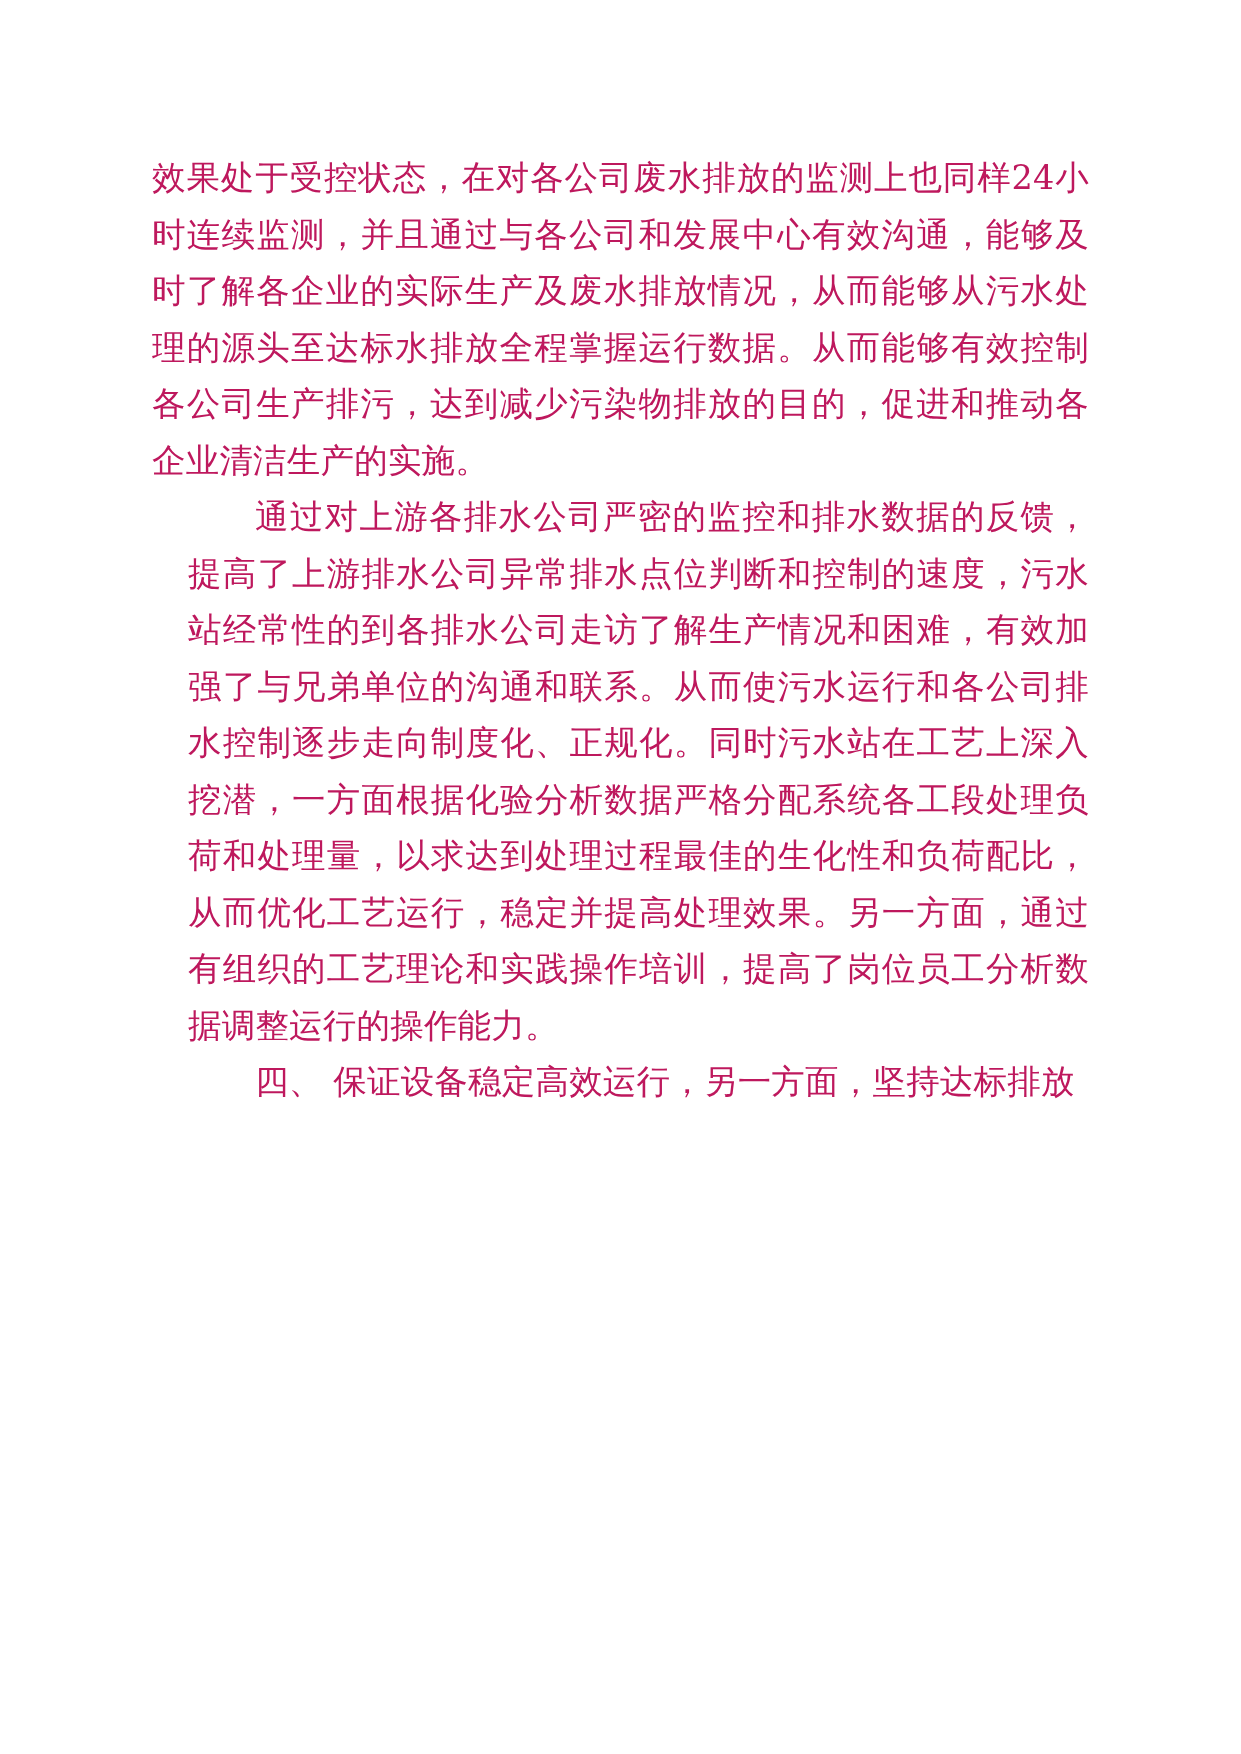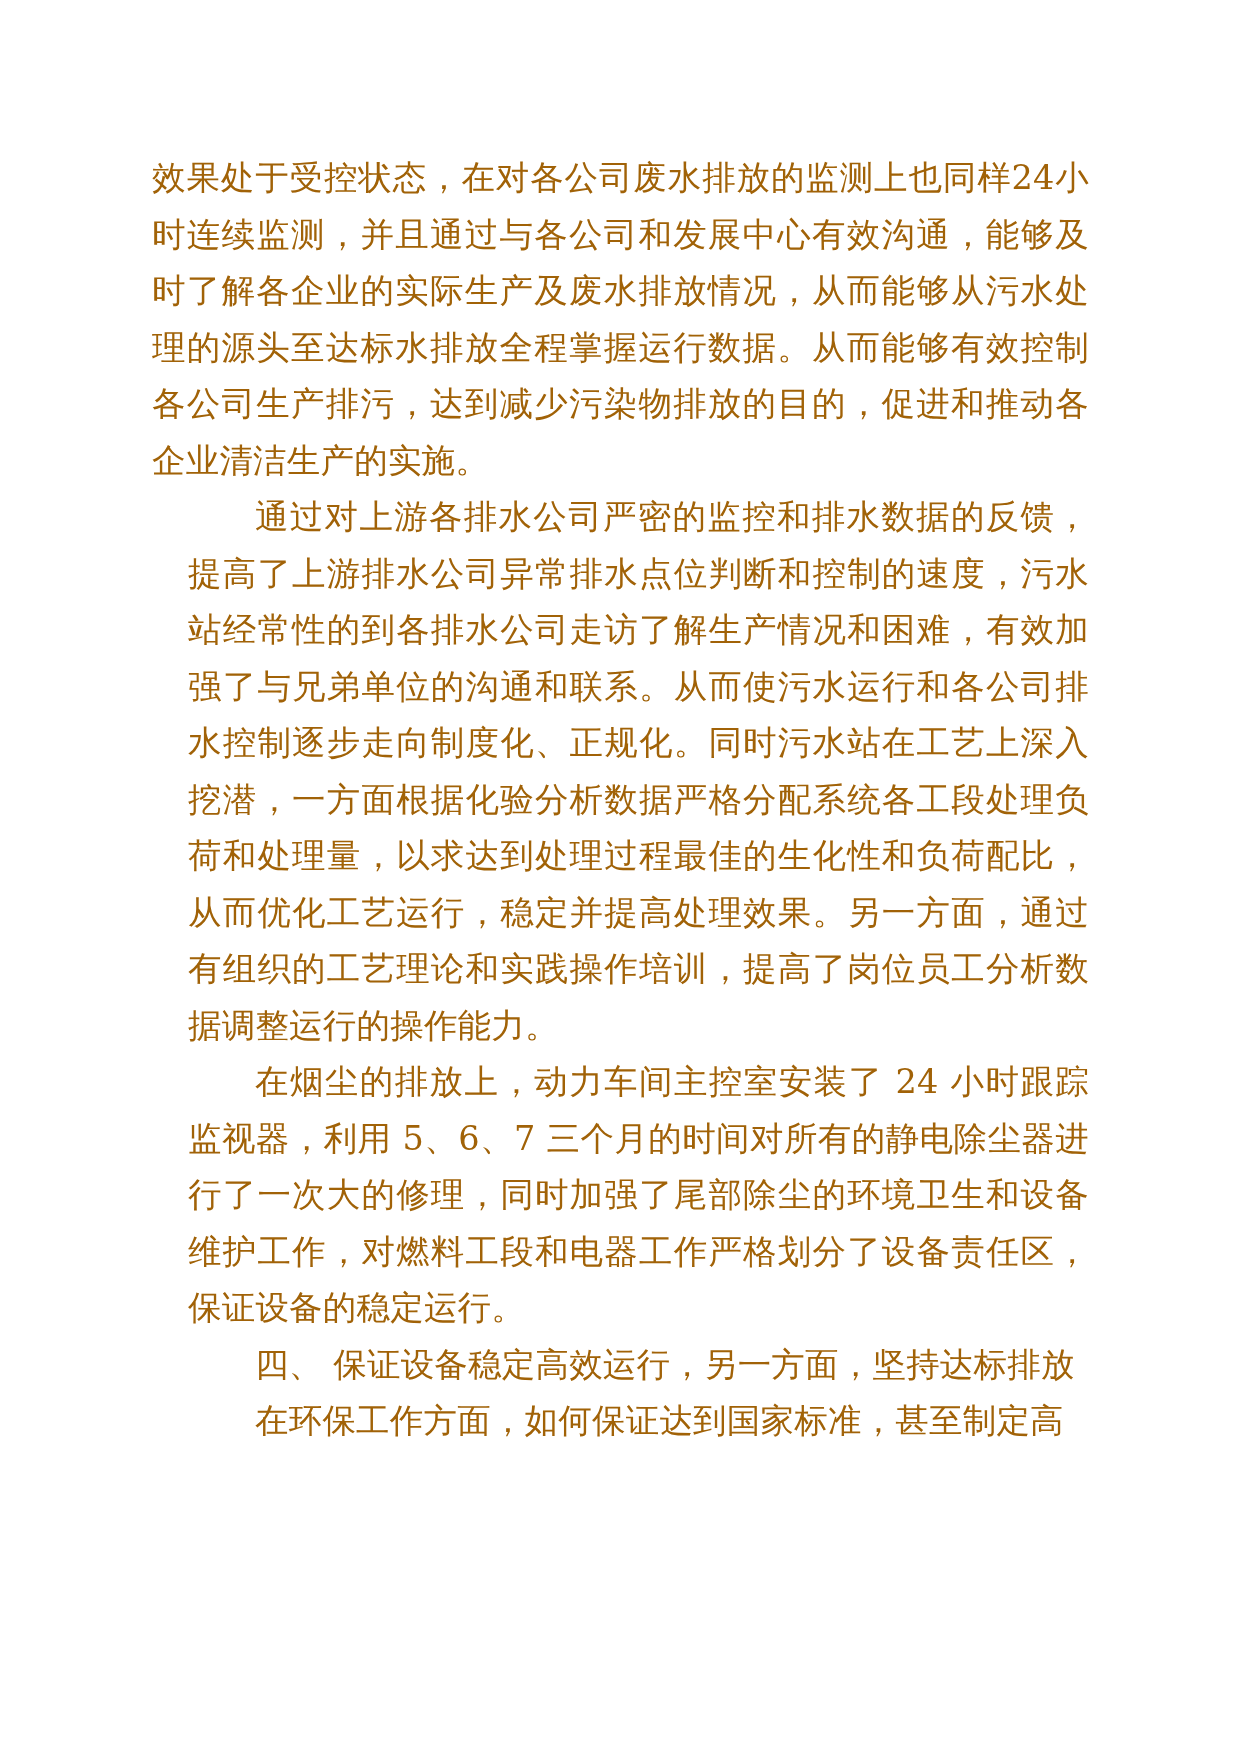--- a/index.html
+++ b/index.html
@@ -20,36 +20,34 @@
     box-sizing: border-box;
     padding: 150px 152px 0 152px;
     background: #ffffff;
   }
   .doc-body {
     font-size: 33.5px;
     line-height: 56.5px;
     text-align: justify;
     text-justify: inter-ideograph;
     letter-spacing: 0.2px;
-    color: #a16207;
+    color: #be185d;
   }
   .para {
     margin: 0 0 0 0;
     text-indent: 0;
     white-space: normal;
   }
   .para.indent {
     text-indent: 67px;
     margin-left: 36px;
   }
 </style>
 </head>
 <body>
 
 <div class="page">
   <div class="doc-body">
     <p class="para">效果处于受控状态，在对各公司废水排放的监测上也同样24小时连续监测，并且通过与各公司和发展中心有效沟通，能够及时了解各企业的实际生产及废水排放情况，从而能够从污水处理的源头至达标水排放全程掌握运行数据。从而能够有效控制各公司生产排污，达到减少污染物排放的目的，促进和推动各企业清洁生产的实施。</p>
     <p class="para indent">通过对上游各排水公司严密的监控和排水数据的反馈，提高了上游排水公司异常排水点位判断和控制的速度，污水站经常性的到各排水公司走访了解生产情况和困难，有效加强了与兄弟单位的沟通和联系。从而使污水运行和各公司排水控制逐步走向制度化、正规化。同时污水站在工艺上深入挖潜，一方面根据化验分析数据严格分配系统各工段处理负荷和处理量，以求达到处理过程最佳的生化性和负荷配比，从而优化工艺运行，稳定并提高处理效果。另一方面，通过有组织的工艺理论和实践操作培训，提高了岗位员工分析数据调整运行的操作能力。</p>
-    <p class="para indent">在烟尘的排放上，动力车间主控室安装了 24 小时跟踪监视器，利用 5、6、7 三个月的时间对所有的静电除尘器进行了一次大的修理，同时加强了尾部除尘的环境卫生和设备维护工作，对燃料工段和电器工作严格划分了设备责任区，保证设备的稳定运行。</p>
     <p class="para indent">四、 保证设备稳定高效运行，另一方面，坚持达标排放</p>
-    <p class="para indent">在环保工作方面，如何保证达到国家标准，甚至制定高</p>
   </div>
 </div>
 
 </body></html>

